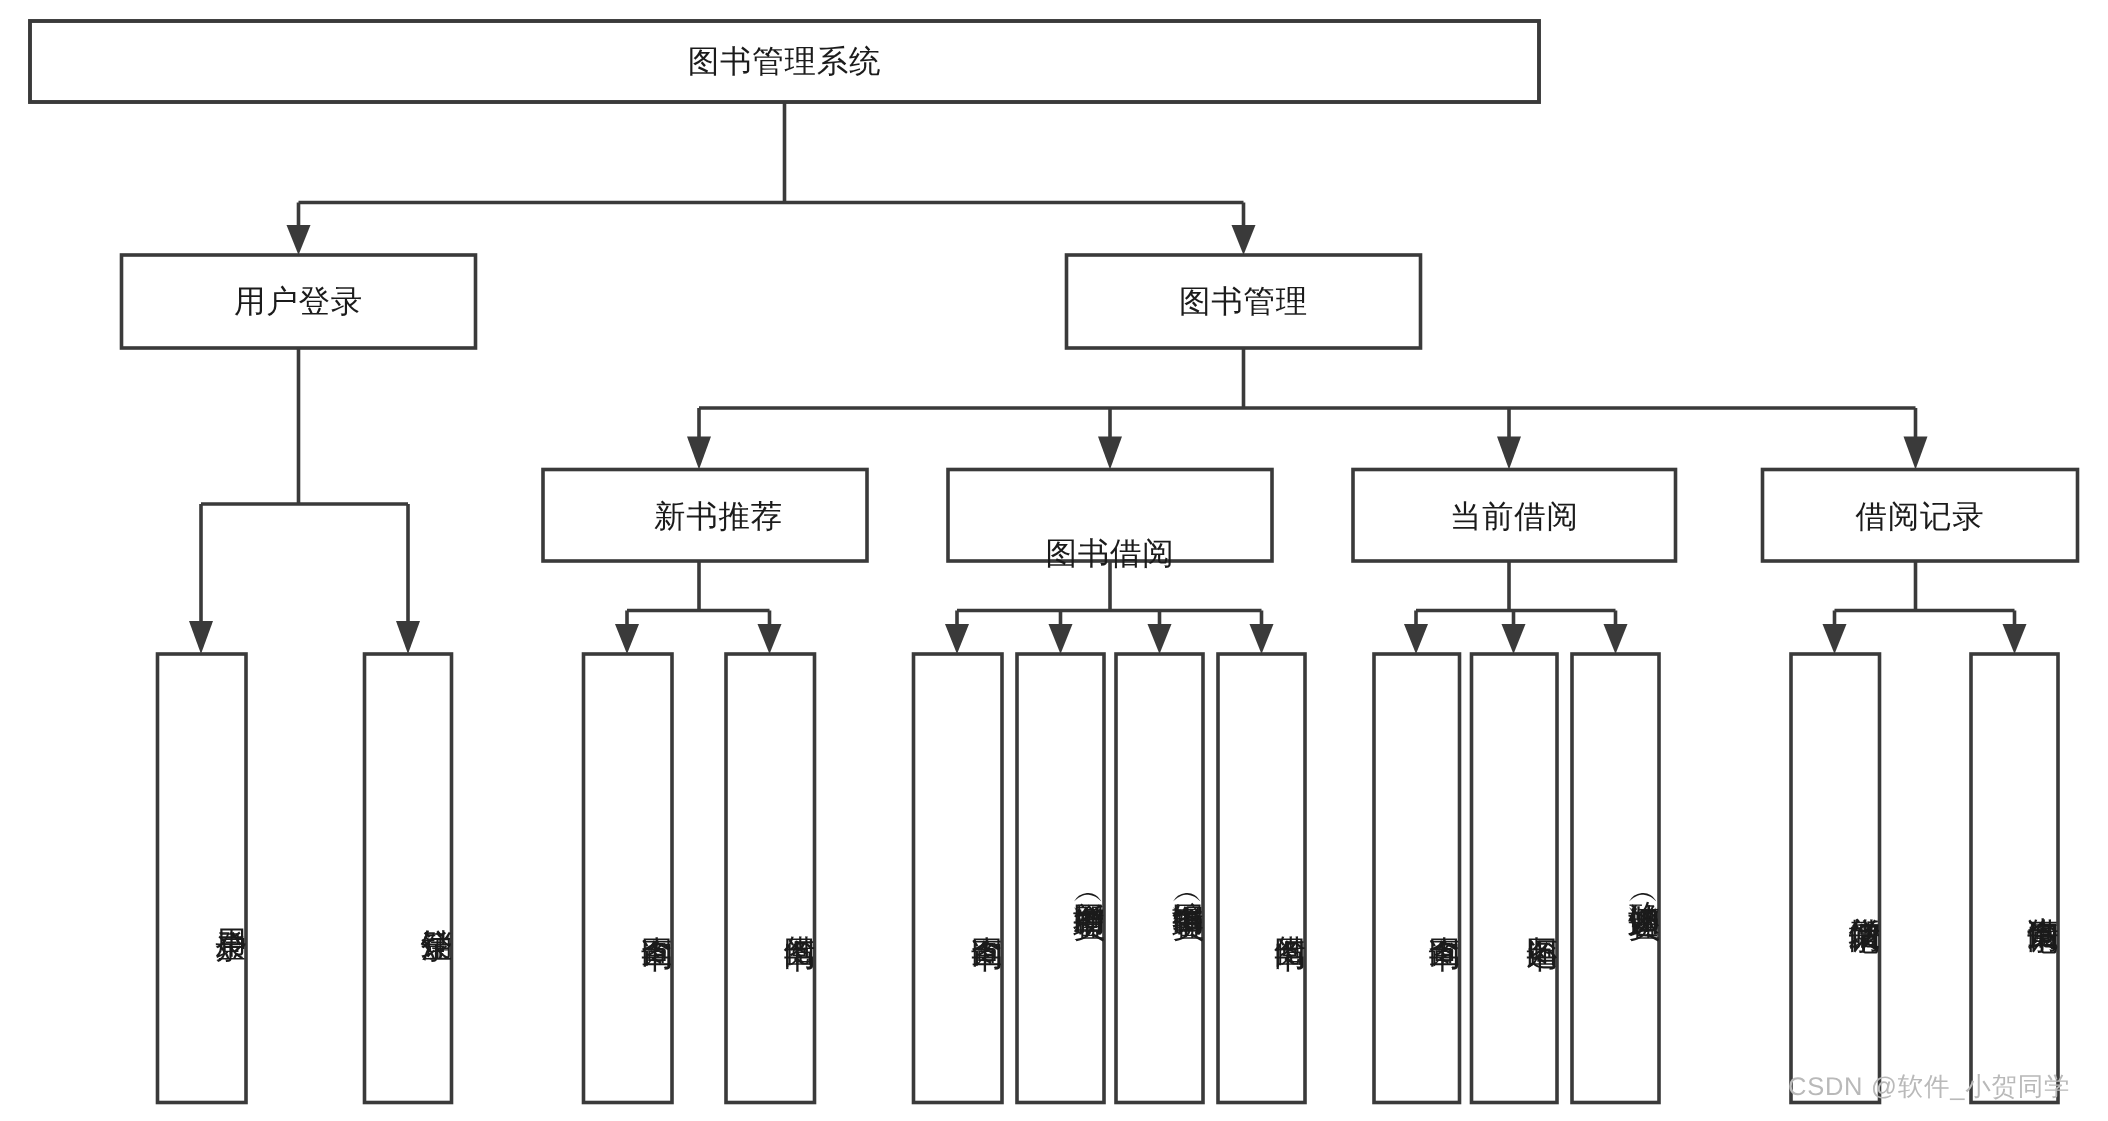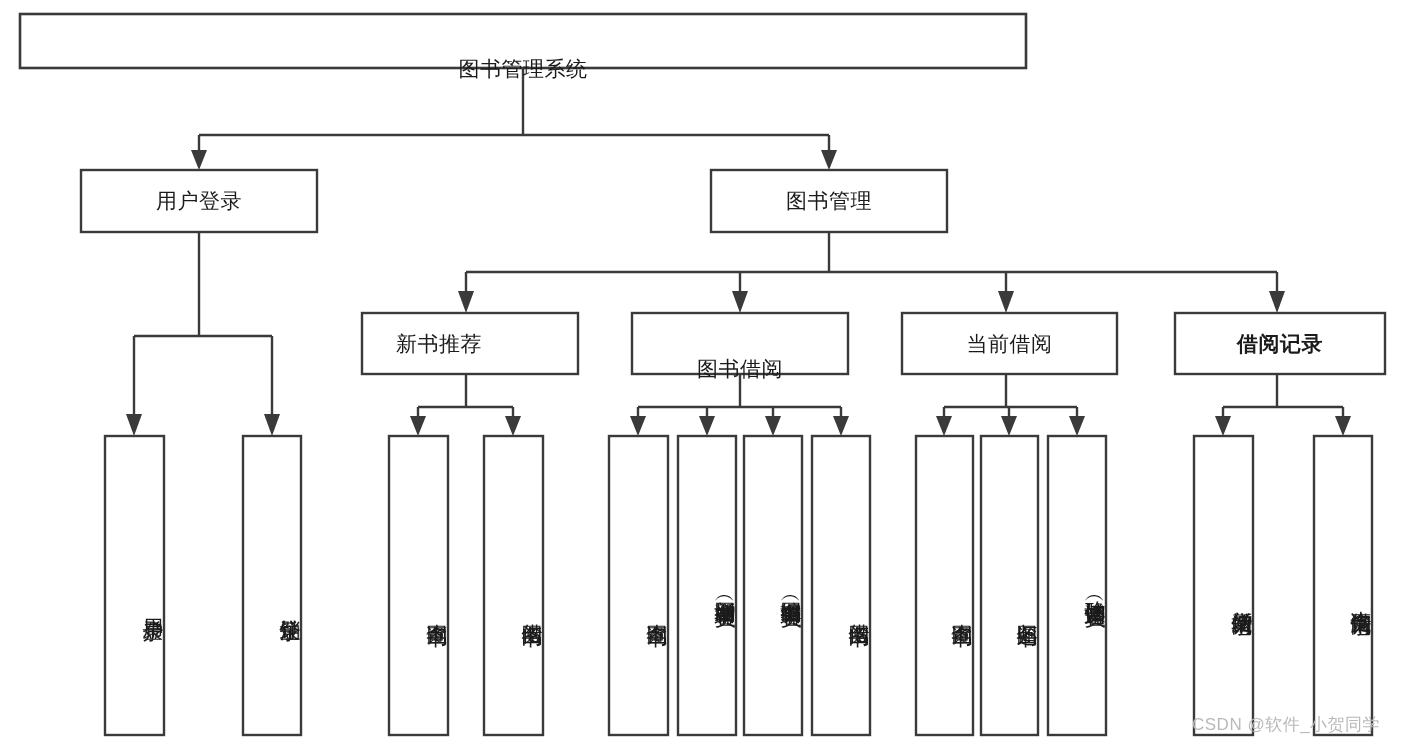--- a/index.html
+++ b/index.html
@@ -162,29 +162,29 @@
     <polygon class="arrow-head" points="1069,416 1085,416 1077,436"></polygon>
 
     <path class="conn" d="M 1277 374 L 1277 407"></path>
     <path class="conn" d="M 1223 407 L 1343 407"></path>
     <path class="conn" d="M 1223 407 L 1223 418"></path>
     <polygon class="arrow-head" points="1215,416 1231,416 1223,436"></polygon>
     <path class="conn" d="M 1343 407 L 1343 418"></path>
     <polygon class="arrow-head" points="1335,416 1351,416 1343,436"></polygon>
   </svg>
 
-  <div class="node-label-h" style="left:20px; top:14px; width:1006px; height:54px;margin-top:28px;">图书管理系统</div>
+  <div class="node-label-h" style="left:20px; top:14px; width:1006px; height:54px;">图书管理系统</div>
 
   <div class="node-label-h" style="left:81px; top:170px; width:236px; height:62px;">用户登录</div>
   <div class="node-label-h" style="left:711px; top:170px; width:236px; height:61px;">图书管理</div>
 
-  <div class="node-label-h" style="left:345px; top:313px; width:188px; height:61px;">新书推荐</div>
+  <div class="node-label-h" style="left:364px; top:313px; width:188px; height:61px;padding-left:21px;">新书推荐</div>
   <div class="node-label-h" style="left:632px; top:313px; width:216px; height:61px;margin-top:25px;">图书借阅</div>
   <div class="node-label-h" style="left:902px; top:313px; width:215px; height:61px;font-family:Liberation Serif, serif;">当前借阅</div>
-  <div class="node-label-h" style="left:1175px; top:313px; width:210px; height:61px;font-weight:bold;">借阅记录</div>
+  <div class="node-label-h" style="left:1175px; top:313px; width:210px; height:61px;">借阅记录</div>
 
   <div class="node-label-v" style="left:105px; top:484px; width:59px; height:240px;">用户登录</div>
   <div class="node-label-v" style="left:243px; top:484px; width:58px; height:240px;">注销登录</div>
   <div class="node-label-v" style="left:389px; top:489px; width:59px; height:240px;">查询图书</div>
   <div class="node-label-v" style="left:484px; top:489px; width:59px; height:240px;">借阅图书</div>
   <div class="node-label-v" style="left:609px; top:489px; width:59px; height:240px;">查询图书</div>
   <div class="node-label-v" style="left:678px; top:444px; width:58px; height:288px;">新增图书（管理员）</div>
   <div class="node-label-v" style="left:744px; top:444px; width:58px; height:288px;">编辑图书（管理员）</div>
   <div class="node-label-v" style="left:812px; top:489px; width:58px; height:240px;">借阅图书</div>
   <div class="node-label-v" style="left:916px; top:489px; width:57px; height:240px;">查询图书</div>

